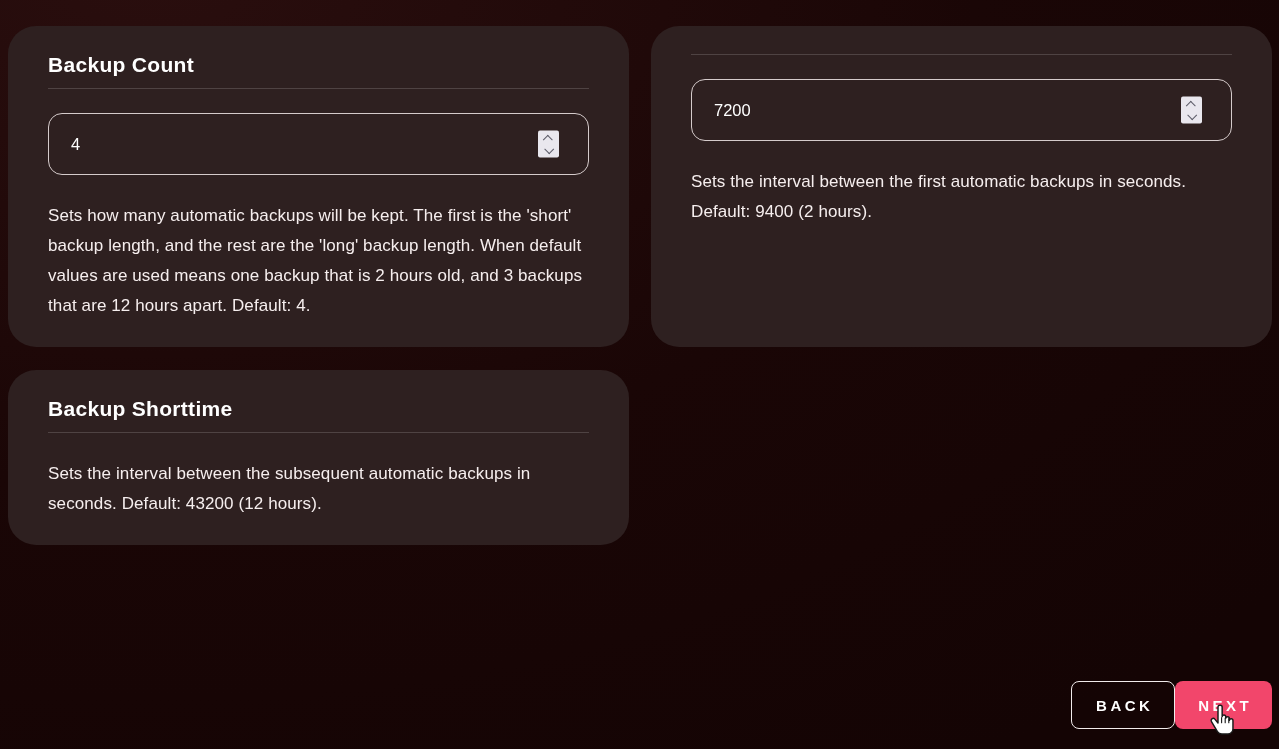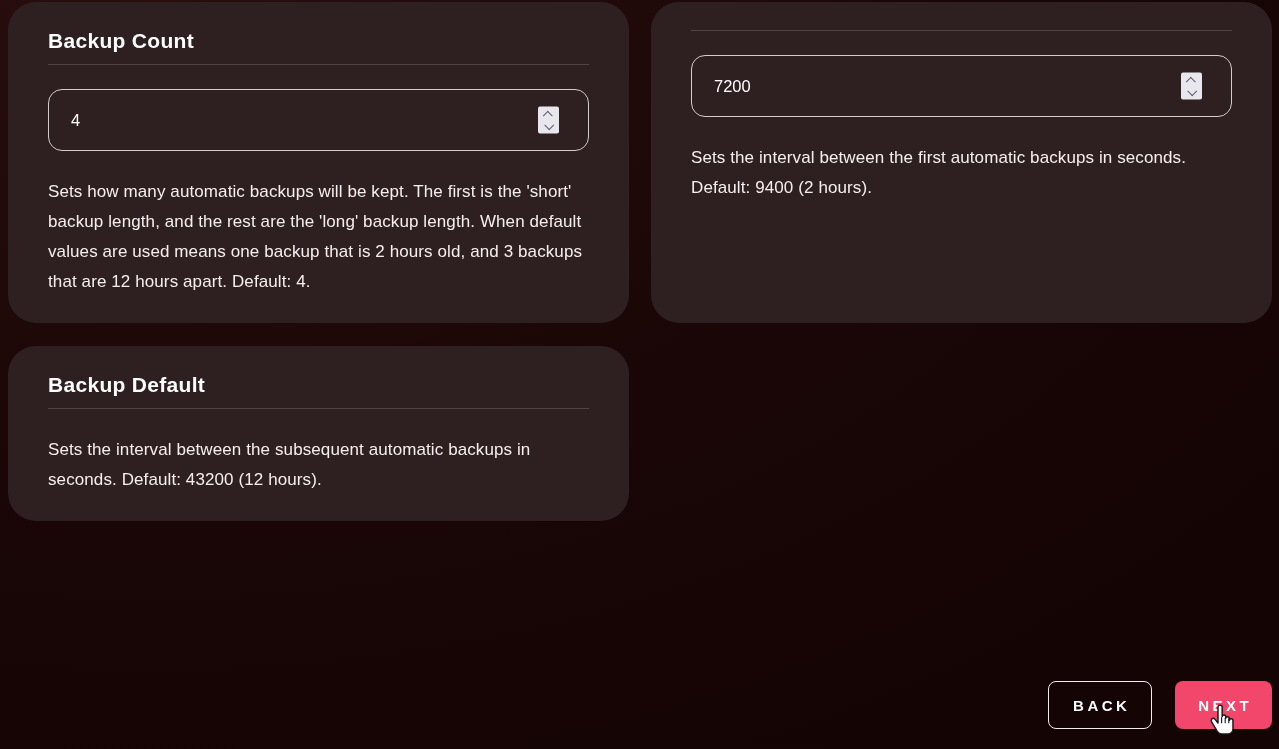--- a/index.html
+++ b/index.html
@@ -4,21 +4,21 @@
 <style>
   * { margin: 0; padding: 0; box-sizing: border-box; }
   html, body { width: 1279px; height: 749px; overflow: hidden; }
   body {
     font-family: "Liberation Sans", "DejaVu Sans", sans-serif;
     background: radial-gradient(1500px 950px at 12% -5%, var(--bg-glow, #2a0e0e) 0%, var(--bg-mid, #1a0606) 55%, var(--bg-dark, #140404) 100%);
     color: #ffffff;
     position: relative;
   }
   .page {
-    padding: 2px 7px 0 8px;
+    padding: 26px 7px 0 8px;
     display: grid;
     grid-template-columns: 1fr 1fr;
     column-gap: 22px;
     row-gap: 23px;
   }
   .card {
     background: var(--card-bg, #2e2020);
     border-radius: 28px;
     padding: 22px 40px 26px 40px;
   }
@@ -80,21 +80,20 @@
     font-size: 17px;
     line-height: 30px;
     color: #f6eeee;
     letter-spacing: 0.1px;
   }
   .footer {
     position: absolute;
     right: 7px;
     top: 681px;
     display: flex;
-    gap: 23px;
   }
   .btn {
     height: 48px;
     border-radius: 8px;
     font-family: "Liberation Sans", "DejaVu Sans", sans-serif;
     font-size: 15px;
     font-weight: 600;
     letter-spacing: 3.5px;
     text-indent: 3.5px;
     color: #ffffff;
@@ -147,21 +146,21 @@
       <input type="number" class="num-input" value="7200" style="">
       <div class="spinner">
         <span class="chev up"></span>
         <span class="chev down"></span>
       </div>
     </div>
     <p class="desc">Sets the interval between the first automatic backups in seconds. Default: 9400 (2 hours).</p>
   </section>
 
   <section class="card">
-    <h2>Backup Default</h2>
+    <h2>Backup Shorttime</h2>
     <hr class="divider">
     <p class="desc">Sets the interval between the subsequent automatic backups in seconds. Default: 43200 (12 hours).</p>
   </section>
 
   <div class="card card-empty"></div>
 </div>
 
 <div class="footer">
   <button class="btn btn-back">BACK</button>
   <button class="btn btn-next">NEXT</button>

